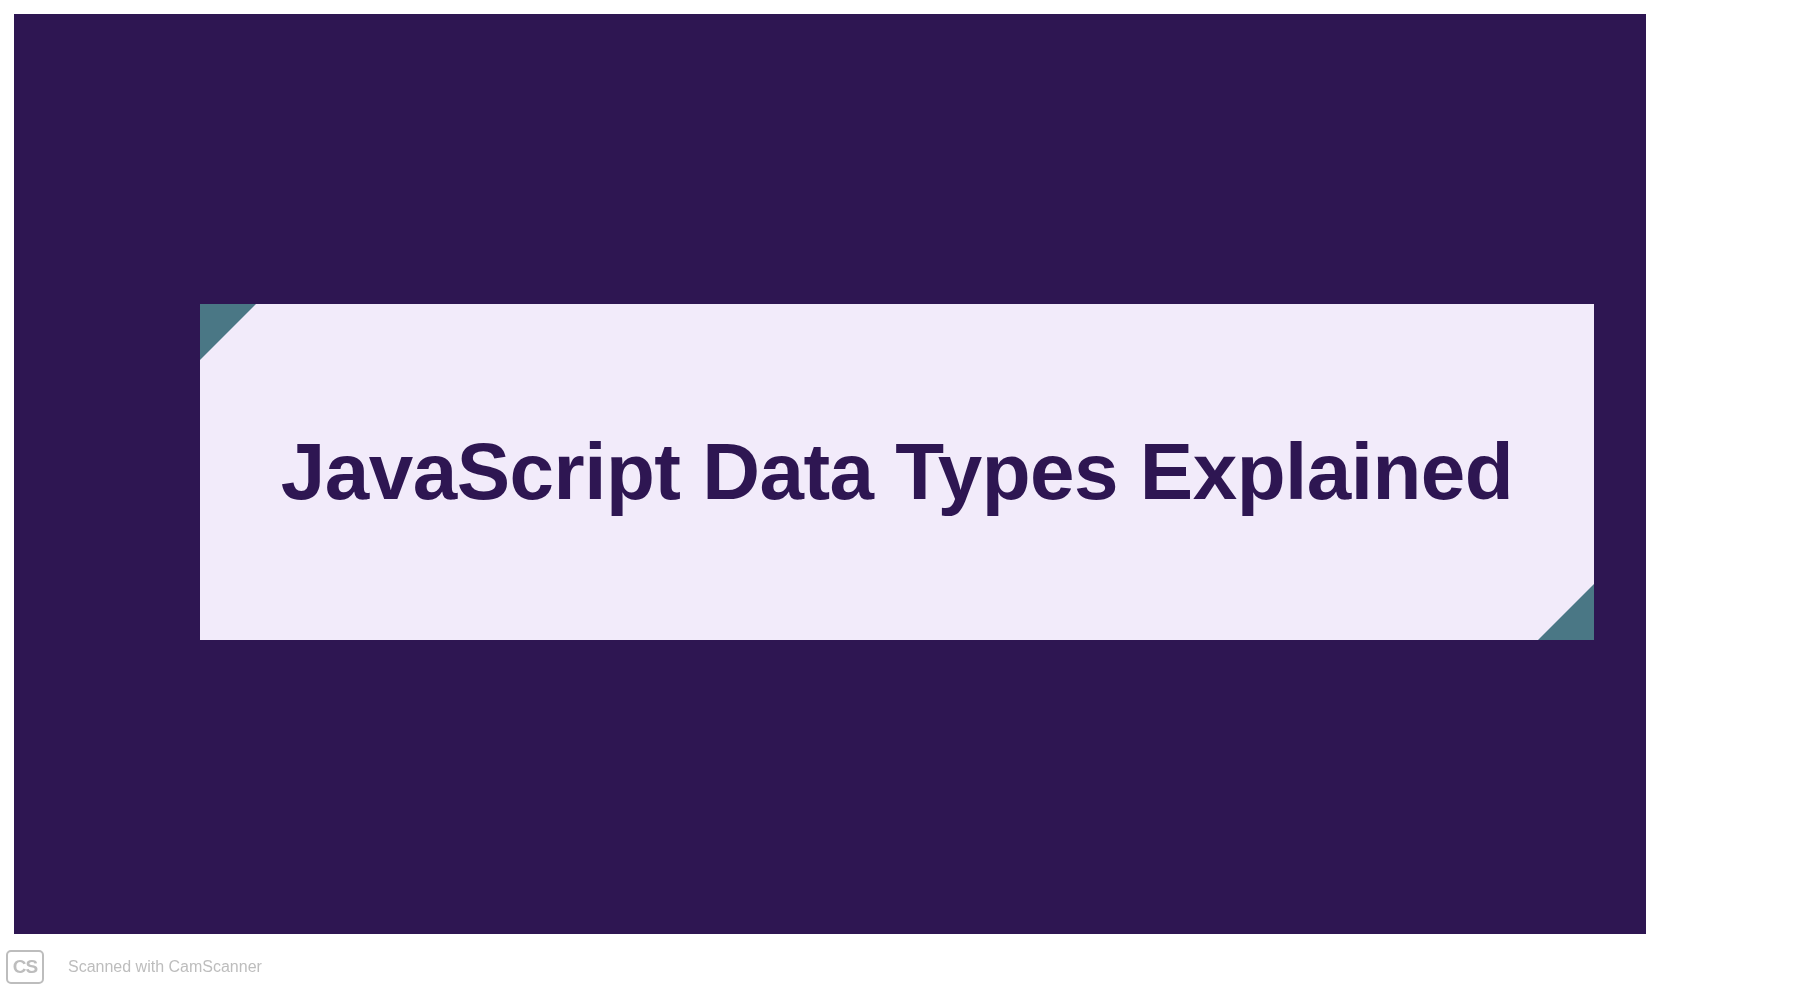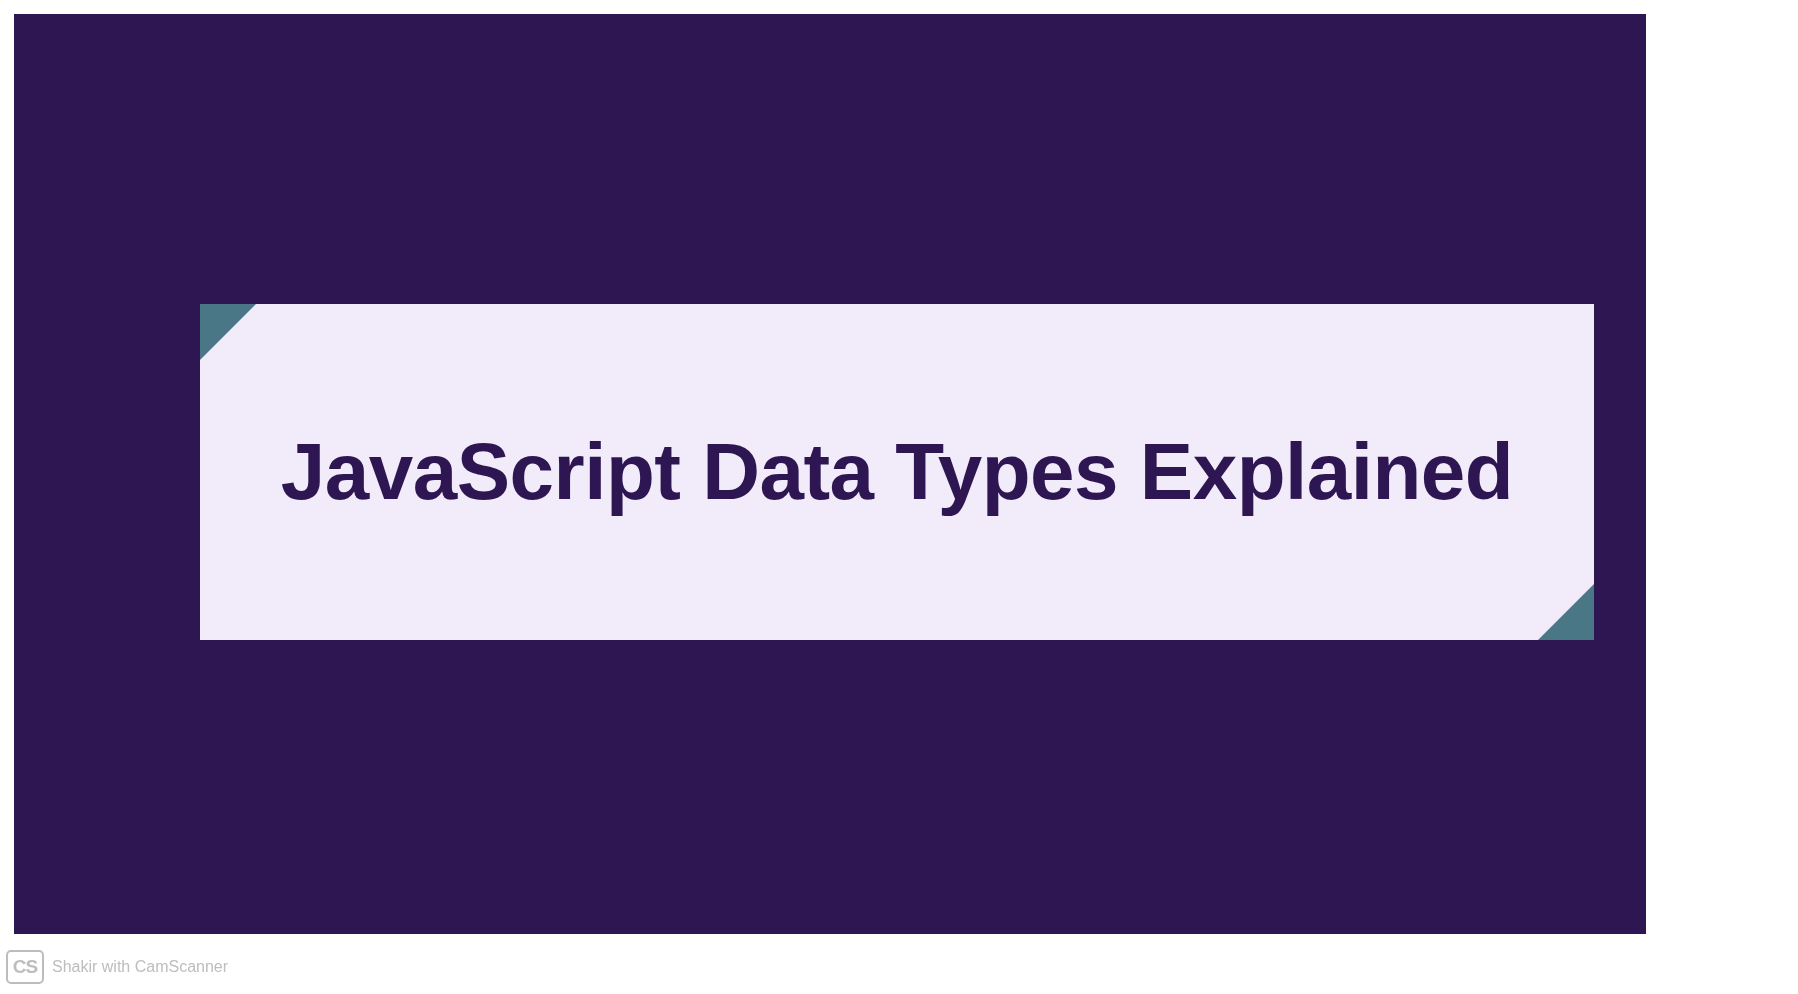--- a/index.html
+++ b/index.html
@@ -80,21 +80,21 @@
       color: #ffffff;
       text-align: right;
     }
     
     .watermark {
       position: absolute;
       bottom: 10px;
       left: 6px;
       display: flex;
       align-items: center;
-      gap: 8px;
+      gap: 24px;
     }
     
     .watermark-badge {
       width: 38px;
       height: 34px;
       border: 2px solid #bdbdbd;
       border-radius: 5px;
       display: flex;
       align-items: center;
       justify-content: center;
@@ -115,14 +115,14 @@
 <body>
 
 <div class="slide-container">
   <div class="title-box">
     <div class="title-text">JavaScript Data Types Explained</div>
   </div>
 </div>
 
 <div class="watermark">
   <div class="watermark-badge">CS</div>
-  <div class="watermark-text">Shakir with CamScanner</div>
+  <div class="watermark-text">Scanned with CamScanner</div>
 </div>
 
 </body></html>

